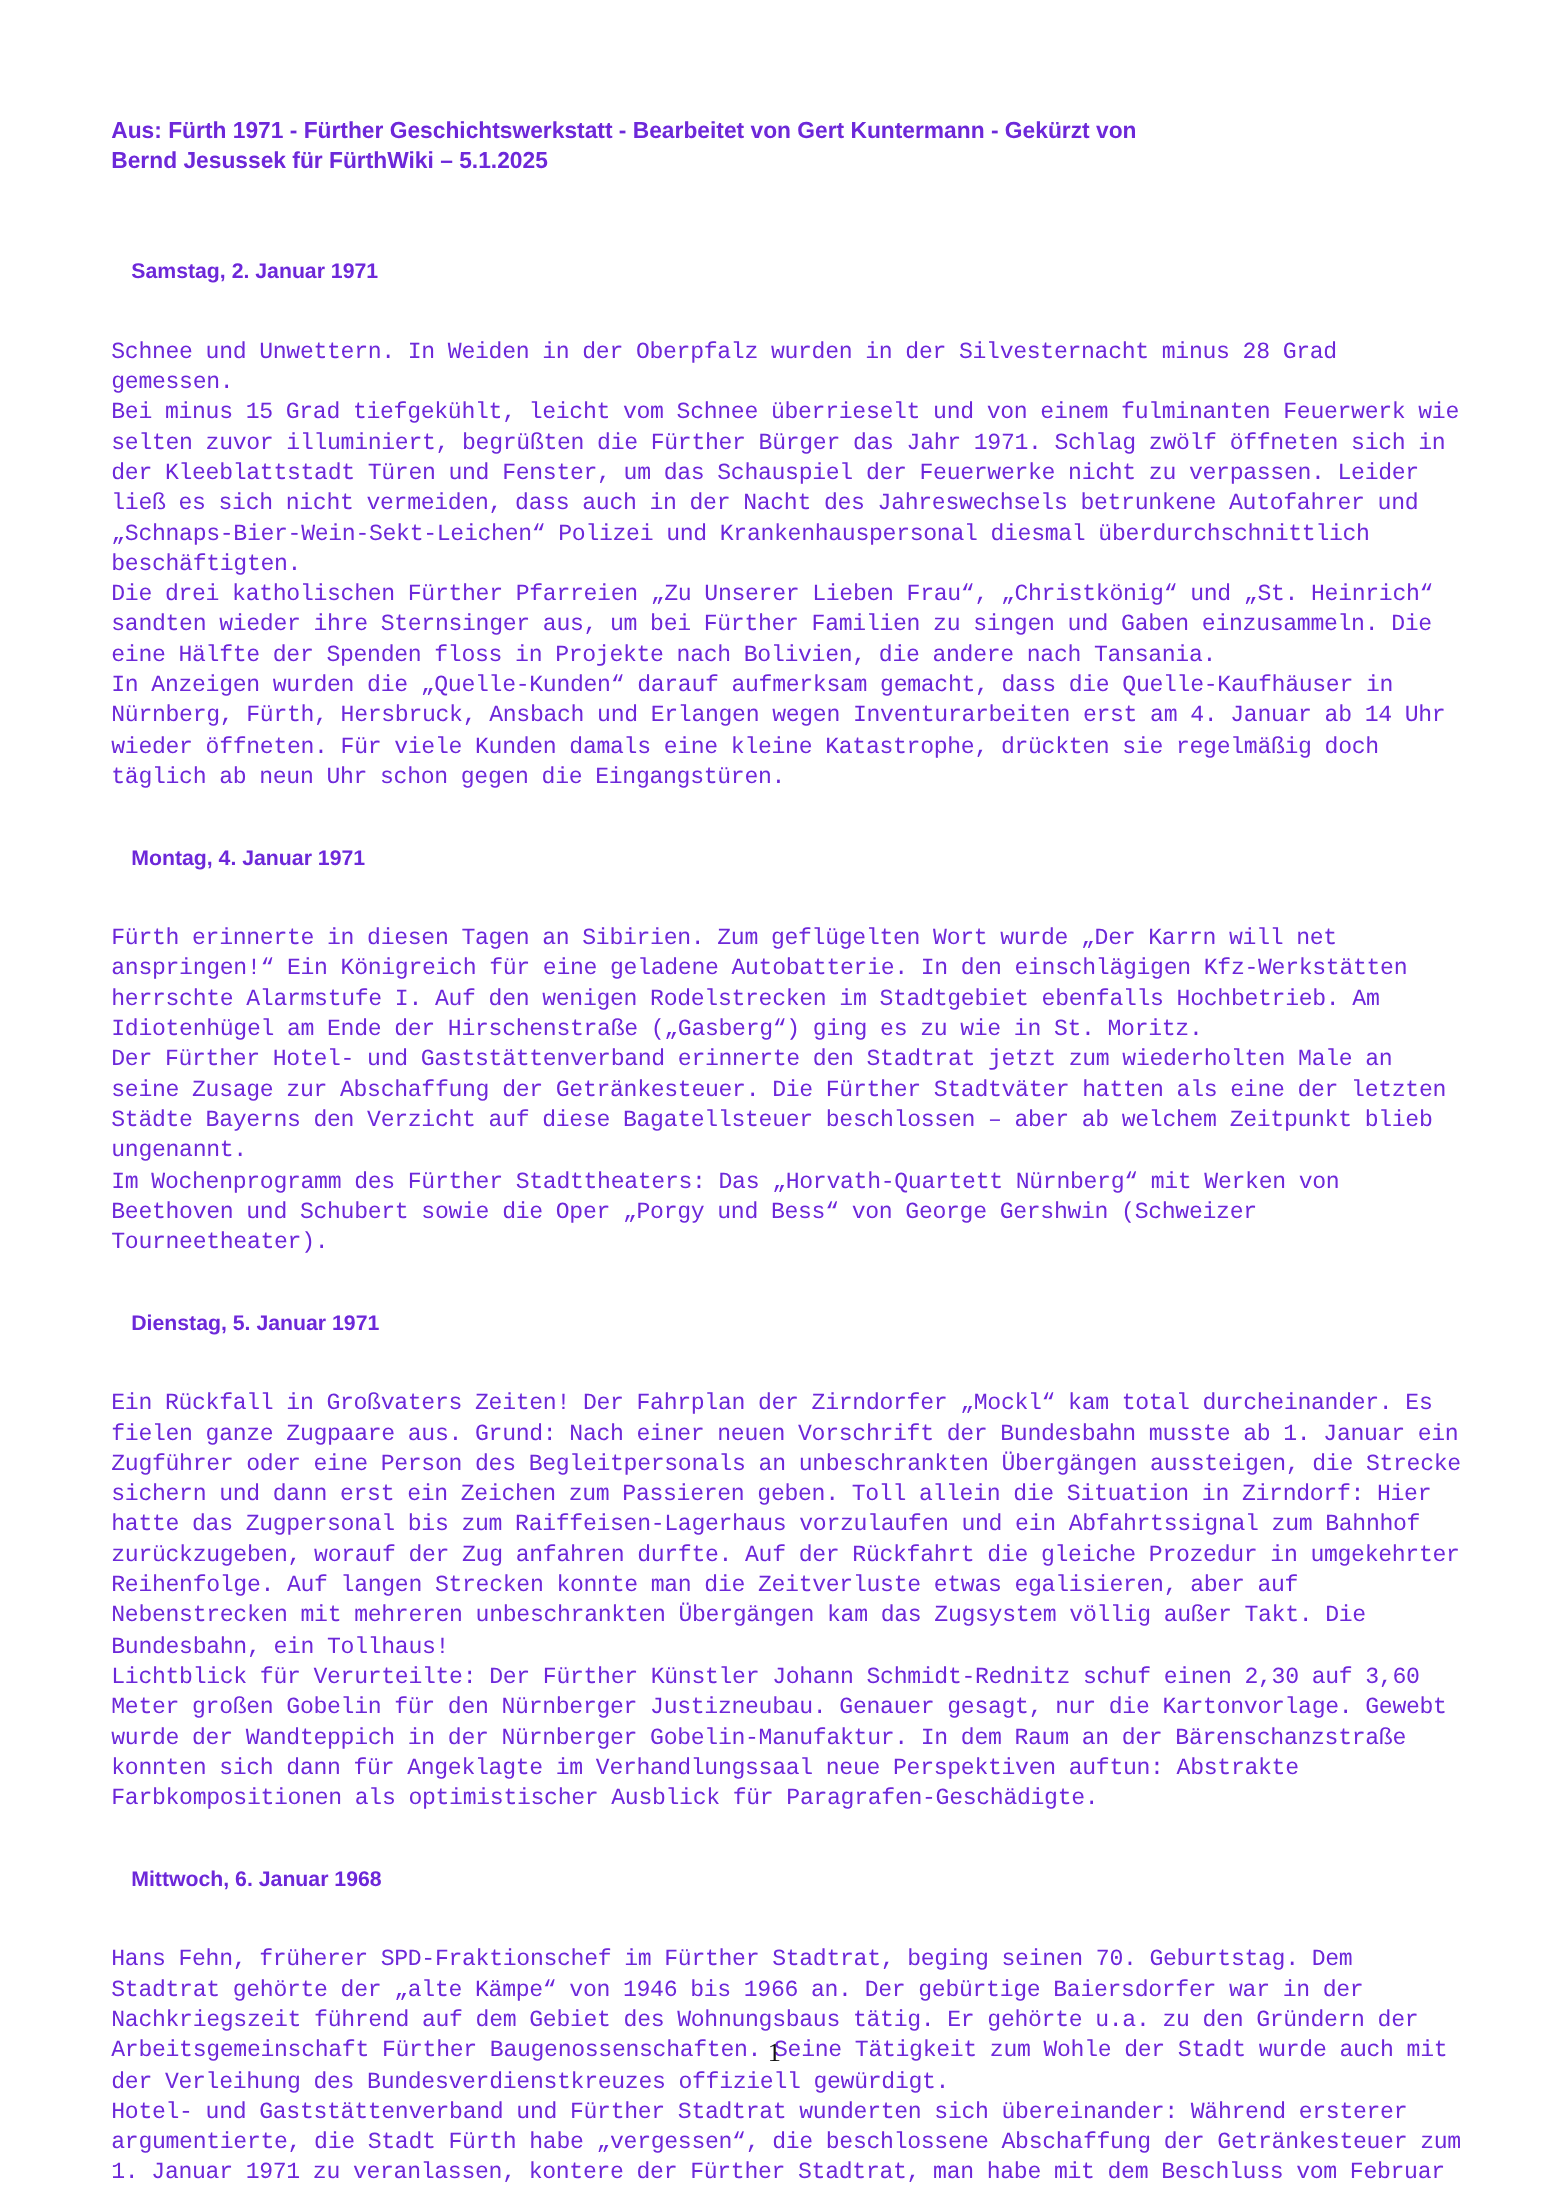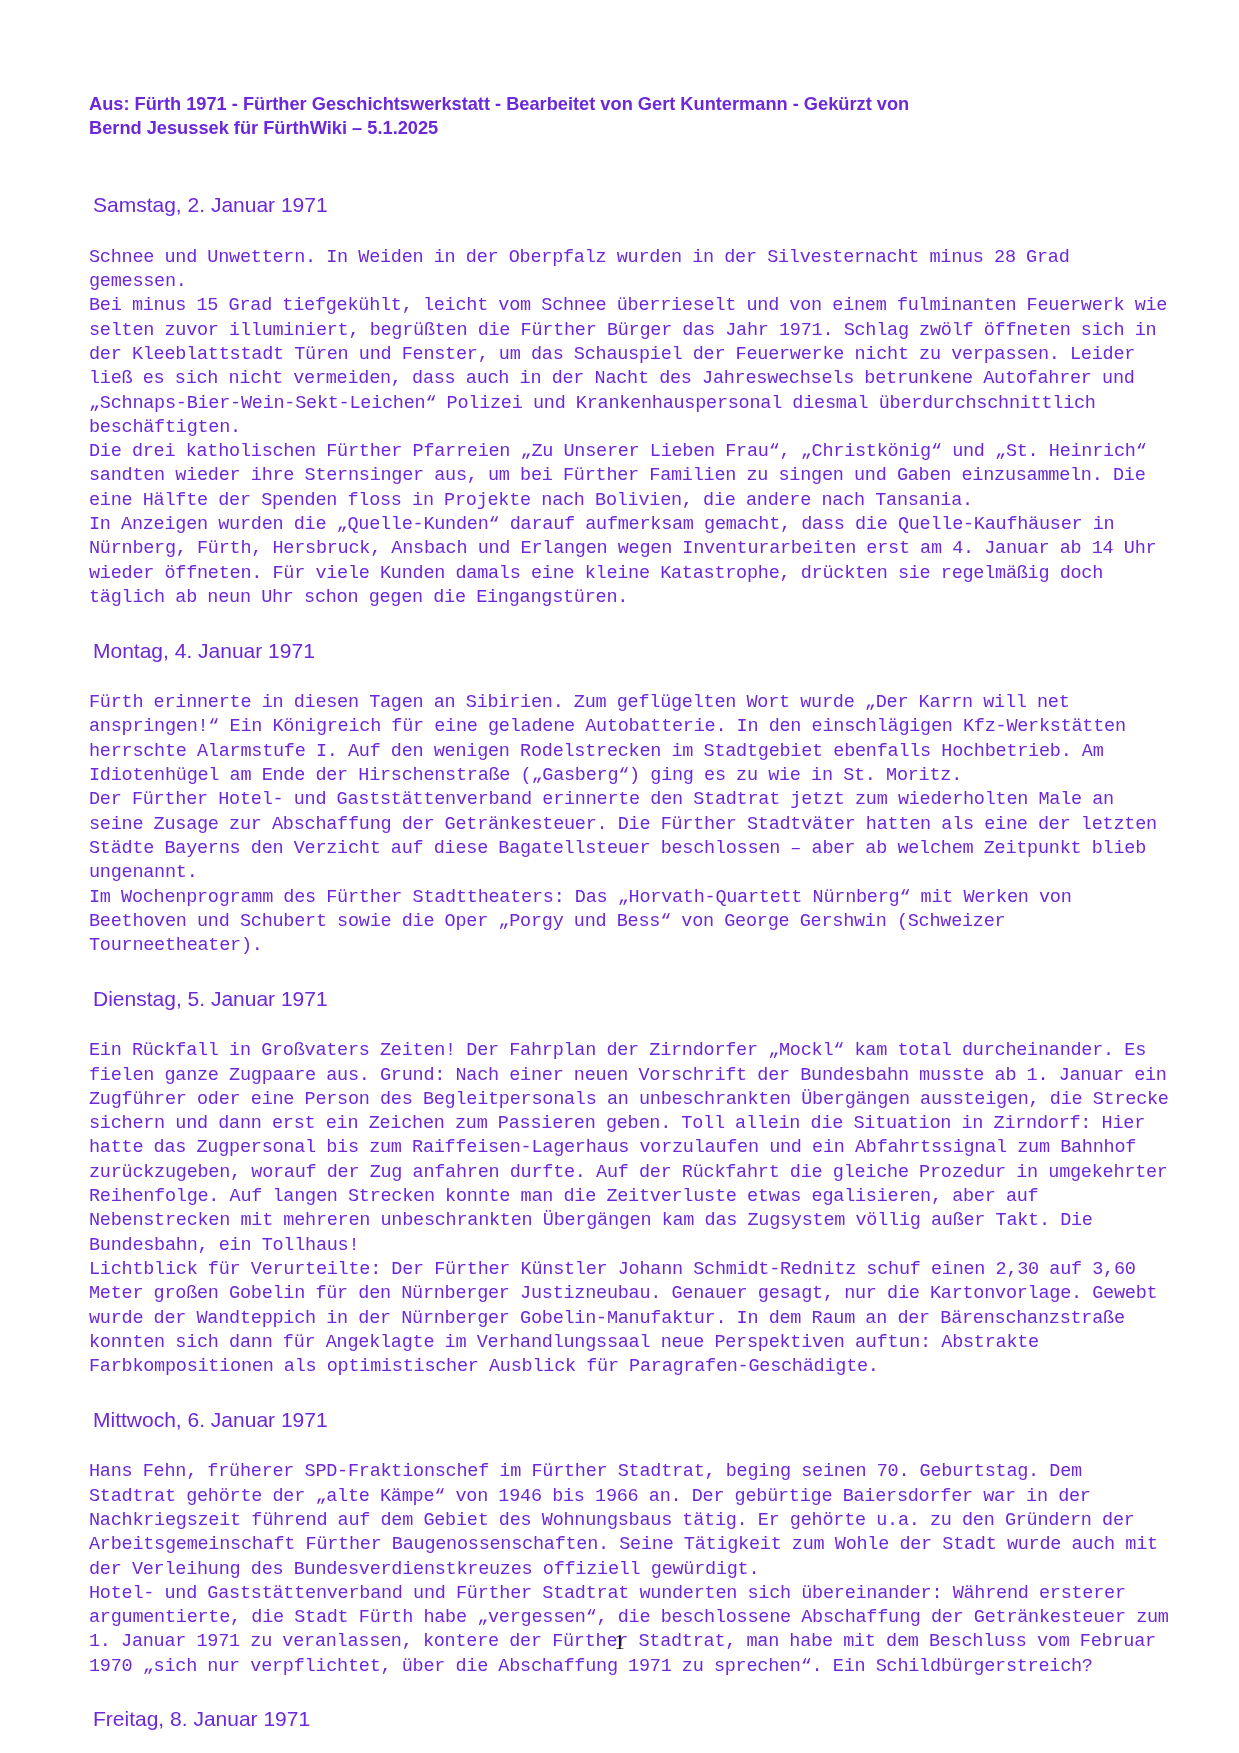--- a/index.html
+++ b/index.html
@@ -9,22 +9,22 @@
       font-family: "Liberation Sans", sans-serif;
       color: #6d28d9;
     }
     .title {
       font-weight: bold; font-size: 18.5px; line-height: 24.3px;
       margin: 0;
       transform: scaleX(0.985); transform-origin: left top;
     }
     .section { margin: 0; }
     .heading {
-      font-weight: normal; font-size: 21px; line-height: 24.3px;
-      margin: 4px;
+      font-weight: bold; font-size: 17px; line-height: 24.3px;
+      margin: 16px;
     }
     .spacer { height: 24.3px; }
     .para {
       font-size: 18.5px; line-height: 24.3px; margin: 0;
       letter-spacing: -0.25px; word-spacing: -0.5px; font-family: Liberation Mono, monospace;
     }
     .page-number {
       position: absolute; left: 0; width: 1239px; top: 1630px;
       text-align: center;
       font-family: "Liberation Serif", serif; font-size: 21px; color: #111;
@@ -62,21 +62,21 @@
 
   <div class="section">
     <p class="heading">Dienstag, 5. Januar 1971</p>
     <div class="spacer"></div>
     <p class="para">Ein Rückfall in Großvaters Zeiten! Der Fahrplan der Zirndorfer „Mockl“ kam total durcheinander. Es fielen ganze Zugpaare aus. Grund: Nach einer neuen Vorschrift der Bundesbahn musste ab 1. Januar ein Zugführer oder eine Person des Begleitpersonals an unbeschrankten Übergängen aussteigen, die Strecke sichern und dann erst ein Zeichen zum Passieren geben. Toll allein die Situation in Zirndorf: Hier hatte das Zugpersonal bis zum Raiffeisen-Lagerhaus vorzulaufen und ein Abfahrtssignal zum Bahnhof zurückzugeben, worauf der Zug anfahren durfte. Auf der Rückfahrt die gleiche Prozedur in umgekehrter Reihenfolge. Auf langen Strecken konnte man die Zeitverluste etwas egalisieren, aber auf Nebenstrecken mit mehreren unbeschrankten Übergängen kam das Zugsystem völlig außer Takt. Die Bundesbahn, ein Tollhaus!</p>
     <p class="para">Lichtblick für Verurteilte: Der Fürther Künstler Johann Schmidt-Rednitz schuf einen 2,30 auf 3,60 Meter großen Gobelin für den Nürnberger Justizneubau. Genauer gesagt, nur die Kartonvorlage. Gewebt wurde der Wandteppich in der Nürnberger Gobelin-Manufaktur. In dem Raum an der Bärenschanzstraße konnten sich dann für Angeklagte im Verhandlungssaal neue Perspektiven auftun: Abstrakte Farbkompositionen als optimistischer Ausblick für Paragrafen-Geschädigte.</p>
   </div>
   <div class="spacer"></div>
 
   <div class="section">
-    <p class="heading">Mittwoch, 6. Januar 1971</p>
+    <p class="heading">Mittwoch, 6. Januar 1968</p>
     <div class="spacer"></div>
     <p class="para">Hans Fehn, früherer SPD-Fraktionschef im Fürther Stadtrat, beging seinen 70. Geburtstag. Dem Stadtrat gehörte der „alte Kämpe“ von 1946 bis 1966 an. Der gebürtige Baiersdorfer war in der Nachkriegszeit führend auf dem Gebiet des Wohnungsbaus tätig. Er gehörte u.a. zu den Gründern der Arbeitsgemeinschaft Fürther Baugenossenschaften. Seine Tätigkeit zum Wohle der Stadt wurde auch mit der Verleihung des Bundesverdienstkreuzes offiziell gewürdigt.</p>
     <p class="para">Hotel- und Gaststättenverband und Fürther Stadtrat wunderten sich übereinander: Während ersterer argumentierte, die Stadt Fürth habe „vergessen“, die beschlossene Abschaffung der Getränkesteuer zum 1. Januar 1971 zu veranlassen, kontere der Fürther Stadtrat, man habe mit dem Beschluss vom Februar 1970 „sich nur verpflichtet, über die Abschaffung 1971 zu sprechen“. Ein Schildbürgerstreich?</p>
   </div>
   <div class="spacer"></div>
 
   <div class="section">
     <p class="heading">Freitag, 8. Januar 1971</p>
     <div class="spacer"></div>
     <p class="para">Der strenge Winter hielt auch in Fürth die Bauleute fest im Griff. Bei diesen Minustemperaturen konnte man einen</p>

